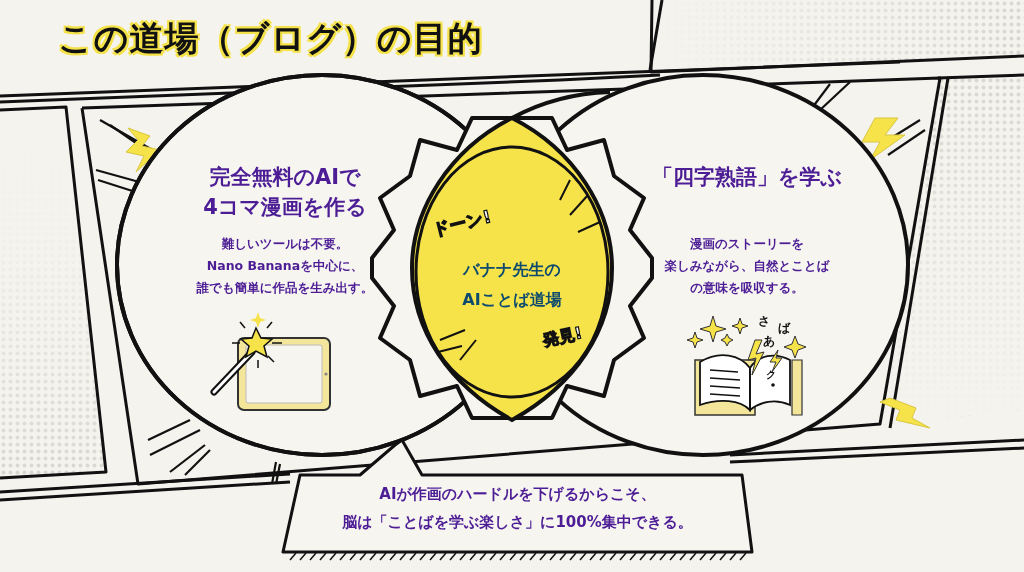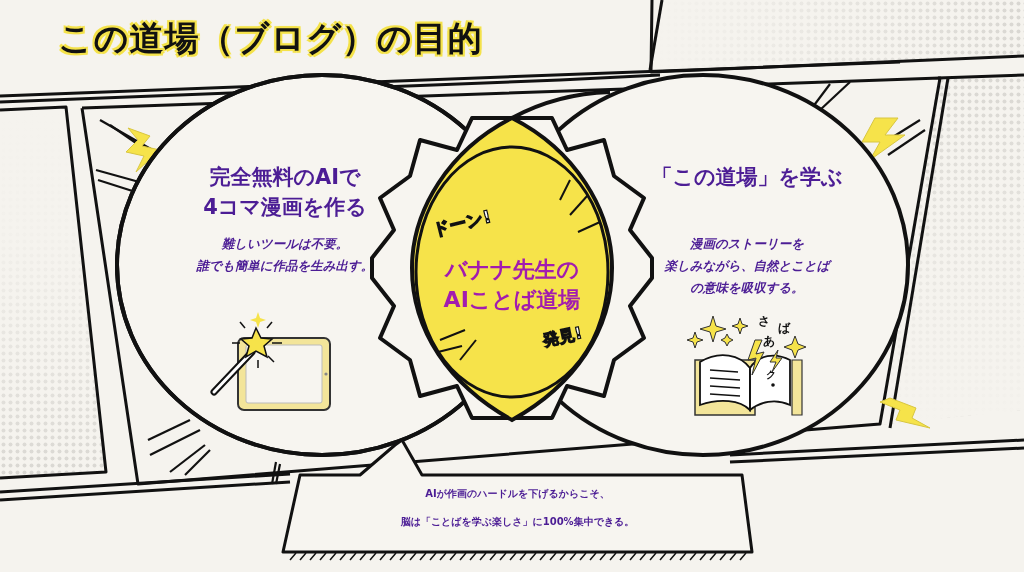--- a/index.html
+++ b/index.html
@@ -7,24 +7,24 @@
   .stage { position:relative; width:1024px; height:572px; overflow:hidden; background:#f5f3ee; }
   .bg-svg { position:absolute; left:0; top:0; }
   .title {
     position:absolute; left:58px; top:16px; font-size:34px; font-weight:bold; color:#111;
     letter-spacing:1px;
     text-shadow: 0 0 3px #f4e24a, 0 0 3px #f4e24a, 2px 2px 0 #f4e24a, -2px -2px 0 #f4e24a, 2px -2px 0 #f4e24a, -2px 2px 0 #f4e24a;
     white-space:nowrap;
   }
   .txt { position:absolute; text-align:center; color:#4c1d95; font-weight:bold; white-space:nowrap; }
   .heading { font-size:21px; line-height:30px; }
-  .body-txt { font-size:12.5px; line-height:22px;font-style:italic; }
-  .center-title { font-size:22px; line-height:30px; color:#a21caf; }
+  .body-txt { font-size:12.5px; line-height:22px; }
+  .center-title { font-size:16px; line-height:30px; color:#0c4a6e; }
   .sfx { position:absolute; font-weight:bold; color:#fff; -webkit-text-stroke:1.2px #111; font-size:17px; white-space:nowrap; }
-  .bubble-txt { font-size:10px; line-height:28px; }
+  .bubble-txt { font-size:15px; line-height:28px; }
   .kana { position:absolute; font-weight:bold; font-size:12px; color:#111; }
 </style>
 </head>
 <body>
 
 <div class="stage">
 
   <svg class="bg-svg" width="1024" height="572" viewBox="0 0 1024 572">
     <defs>
       <pattern id="dots" width="7" height="7" patternUnits="userSpaceOnUse">
@@ -221,25 +221,26 @@
   </svg>
 
   <div class="title">この道場（ブログ）の目的</div>
 
   <div class="txt heading" style="left:170px; top:162px; width:230px;">
     <div>完全無料のAIで</div>
     <div>4コマ漫画を作る</div>
   </div>
   <div class="txt body-txt" style="left:160px; top:233px; width:250px;">
     <div>難しいツールは不要。</div>
+    <div>Nano Bananaを中心に、</div>
     <div>誰でも簡単に作品を生み出す。</div>
   </div>
 
   <div class="txt heading" style="left:632px; top:162px; width:230px;">
-    <div>「この道場」を学ぶ</div>
+    <div>「四字熟語」を学ぶ</div>
   </div>
   <div class="txt body-txt" style="left:622px; top:233px; width:250px;">
     <div>漫画のストーリーを</div>
     <div>楽しみながら、自然とことば</div>
     <div>の意味を吸収する。</div>
   </div>
 
   <div class="kana" style="left:758px; top:313px;">さ</div>
   <div class="kana" style="left:778px; top:320px;">ば</div>
   <div class="kana" style="left:763px; top:333px;">あ</div>

